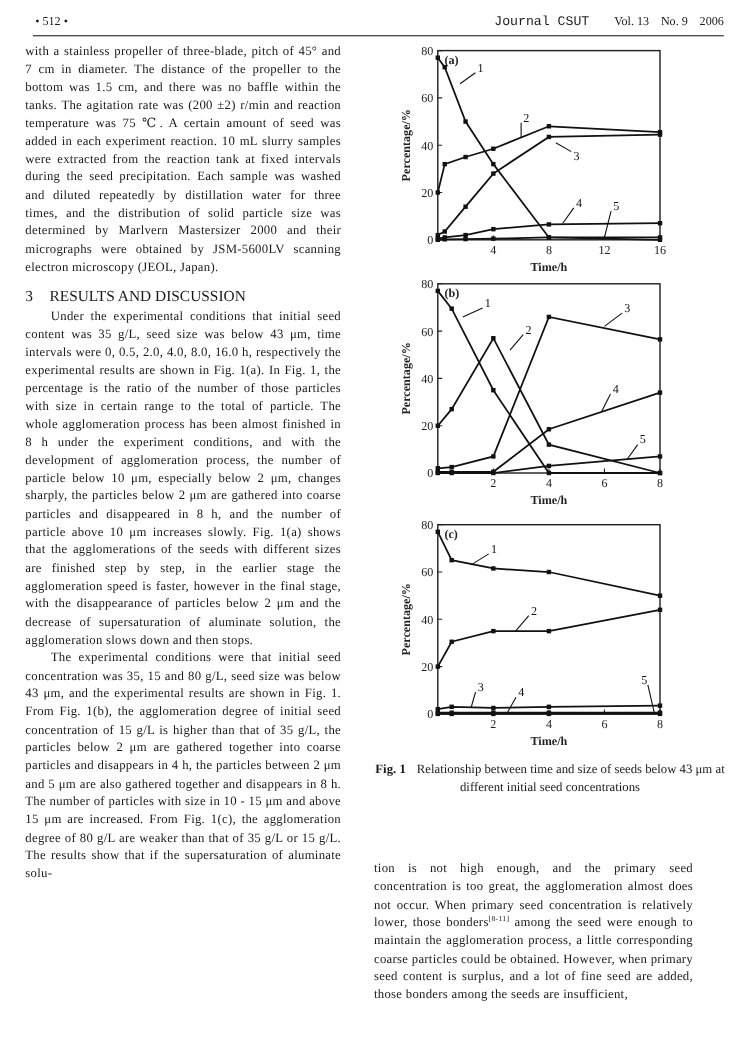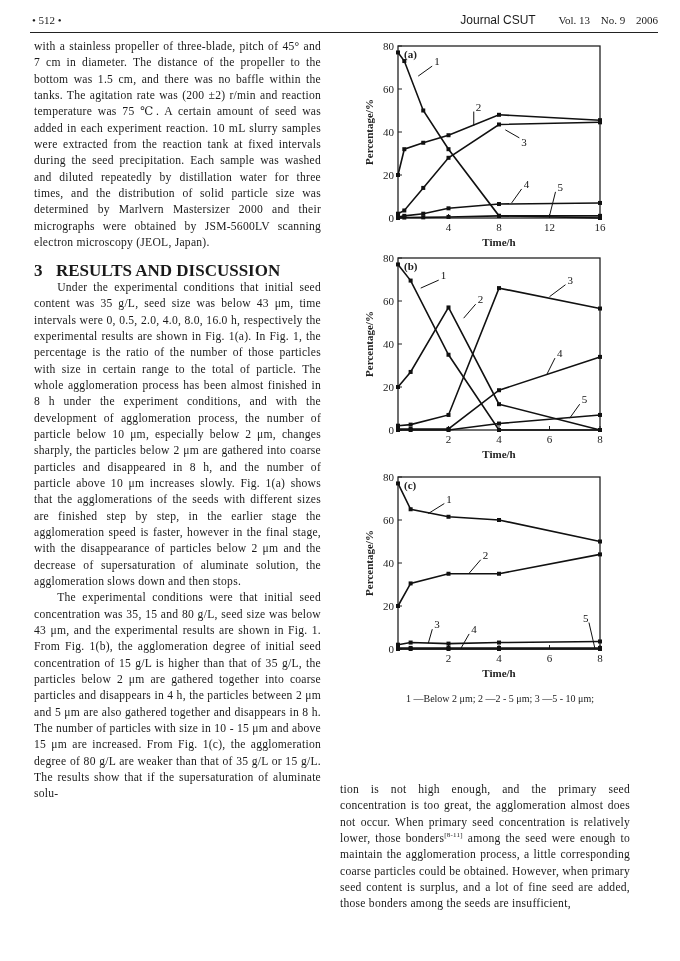--- a/index.html
+++ b/index.html
@@ -6,32 +6,32 @@
   body {
     width: 680px; height: 961px; position: relative; overflow: hidden;
     font-family: "Liberation Serif", "DejaVu Serif", serif; color: #1a1a1a;
   }
   .header {
     position: absolute; left: 30px; top: 10px; width: 628px; height: 22px;
     border-bottom: 1.2px solid #222;
   }
   .page-num { position: absolute; left: 2px; top: 4px; font-size: 11px; }
   .journal { position: absolute; right: 0; top: 3px; font-size: 11px; }
-  .journal .jname { font-family: Liberation Sans, sans-serif; font-size: 12px; margin-right: 12px; }
+  .journal .jname { font-family: Liberation Mono, monospace; font-size: 12px; margin-right: 12px; }
   .journal span.meta { margin-left: 8px; }
 
   .left-col {
-    position: absolute; left: 34px; top: 39px; width: 287px;
+    position: absolute; left: 23px; top: 39px; width: 287px;
     font-size: 11.6px; line-height: 16.35px; text-align: justify;
     letter-spacing: 0.25px;
   }
   .left-col p { margin: 0; }
   .indent { text-indent: 2em; }
   .sec-title {
-    font-weight: bold; font-size: 17px; margin: 0;
+    font-weight: normal; font-size: 14px; margin: 0;
     font-family: "Liberation Serif", "DejaVu Serif", serif; letter-spacing: 0;
   }
   .sec-title .num { display: inline-block; width: 22px; }
   .sub-title .num { display: inline-block; width: 32px; }
 
   .right-col { position: absolute; left: 340px; top: 0; width: 320px; height: 961px; }
   .chart-svg { position: absolute; left: 0; }
   .chart-svg text { font-family: "Liberation Serif", "DejaVu Serif", serif; }
 
   .caption {
@@ -264,19 +264,19 @@
       <rect x="56" y="176" width="4" height="4" fill="#111"></rect>
       <rect x="68.625" y="176" width="4" height="4" fill="#111"></rect>
       <rect x="106.5" y="176" width="4" height="4" fill="#111"></rect>
       <rect x="157" y="176" width="4" height="4" fill="#111"></rect>
       <rect x="258" y="176" width="4" height="4" fill="#111"></rect>
       <line x1="254.95" y1="177.57" x2="248.95" y2="151.57" stroke="#111" stroke-width="1"></line>
       <text x="242.95" y="150.57" font-size="11" fill="#111">5</text>
     </svg>
 
   <div class="caption">
-    <p class="small">1 —Below 2 μm; 2 —2 - 5 μm; 3 —5 - 10 μm;</p>
+    <p><span class="fig-label">Fig. 1</span><span>Relationship between time and size of seeds below 43 μm at different initial seed concentrations</span></p>
   </div>
 
   <div class="right-text">
     <p><span>tion is not high enough, and the primary seed concentration is too great, the agglomeration almost does not occur. When primary seed concentration is relatively lower, those bonders</span><sup>[8-11]</sup><span> among the seed were enough to maintain the agglomeration process, a little corresponding coarse particles could be obtained. However, when primary seed content is surplus, and a lot of fine seed are added, those bonders among the seeds are insufficient,</span></p>
   </div>
 </div>
 
 </body></html>

